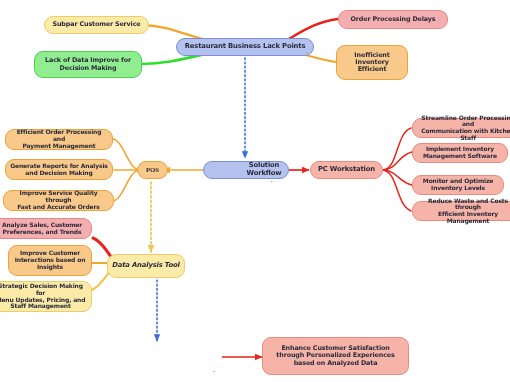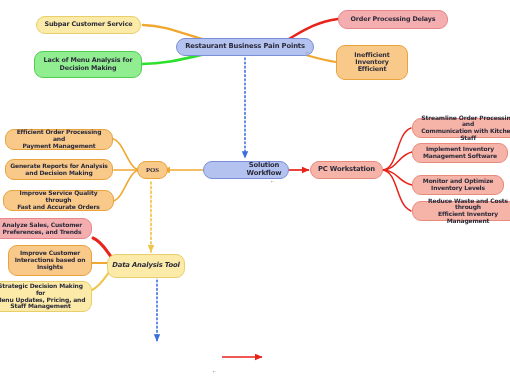--- a/index.html
+++ b/index.html
@@ -89,26 +89,26 @@
 
     <path d="M120,263 C110,262 106,243 93,238" fill="none" stroke="#e8231a" stroke-width="3.0" stroke-linecap="round"></path>
     <path d="M120,263 L91,263" fill="none" stroke="#f0a830" stroke-width="2.0" stroke-linecap="round"></path>
     <path d="M120,263 C110,264 106,283 92,290" fill="none" stroke="#f0c44a" stroke-width="2.0" stroke-linecap="round"></path>
 
     <path d="M157,276 L157,341" fill="none" stroke="#3a6ee0" stroke-width="1.6" stroke-dasharray="1.6 2.6" stroke-linecap="round" marker-end="url(#ar-blue)"></path>
 
     <path d="M222,357 L262,357" fill="none" stroke="#e8231a" stroke-width="1.7" marker-end="url(#ar-red)"></path>
   </svg>
 
-  <div class="node n-md" style="left:36px;top:16px;width:105px;height:18px;background:#fbeaa8;border:1px solid #e8cf6a;">Subpar Customer Service</div>
+  <div class="node n-md" style="left:44px;top:16px;width:105px;height:18px;background:#fbeaa8;border:1px solid #e8cf6a;">Subpar Customer Service</div>
 
-  <div class="node n-md" style="left:34px;top:51px;width:108px;height:27px;background:#90ee90;border:1px solid #4fcf4f;">Lack of Menu Analysis for
+  <div class="node n-md" style="left:34px;top:51px;width:108px;height:27px;background:#90ee90;border:1px solid #4fcf4f;">Lack of Data Improve for
 Decision Making</div>
 
-  <div class="node n-lg" style="left:176px;top:38px;width:138px;height:18px;background:#b4c2f0;border:1px solid #7a8fd8;">Restaurant Business Pain Points</div>
+  <div class="node n-lg" style="left:176px;top:38px;width:138px;height:18px;background:#b4c2f0;border:1px solid #7a8fd8;">Restaurant Business Lack Points</div>
 
   <div class="node n-md" style="left:338px;top:10px;width:110px;height:19px;background:#f5aeb0;border:1px solid #e8878a;">Order Processing Delays</div>
 
   <div class="node n-md" style="left:336px;top:45px;width:72px;height:35px;background:#f9c98a;border:1px solid #e8a33d;">Inefficient
 Inventory
 Efficient</div>
 
   <div class="node n-lg" style="left:203px;top:161px;width:86px;height:18px;background:#b4c2f0;border:1px solid #7a8fd8;padding-left:40px;">Solution Workflow</div>
 
   <div class="node n-lg" style="left:137px;top:161px;width:31px;height:18px;background:#f9c98a;border:1px solid #e8a33d;font-family:Liberation Serif, serif;">POS</div>
@@ -143,18 +143,21 @@
 
   <div class="node n-sm" style="left:8px;top:245px;width:84px;height:31px;background:#f9c98a;border:1px solid #e8a33d;">Improve Customer
 Interactions based on
 Insights</div>
 
   <div class="node n-sm" style="left:-11px;top:281px;width:103px;height:31px;background:#fbeaa8;border:1px solid #e8cf6a;">Strategic Decision Making for
 Menu Updates, Pricing, and
 Staff Management</div>
 
 
+  <div class="node n-md" style="left:262px;top:337px;width:147px;height:38px;background:#f6b3a8;border:1px solid #e88b7c;">Enhance Customer Satisfaction
+through Personalized Experiences
+based on Analyzed Data</div>
 
   <div class="tick" style="left:306px;top:49px;">←</div>
   <div class="tick" style="left:271px;top:178px;">←</div>
   <div class="tick" style="left:213px;top:368px;">←</div>
 
 </div>
 
 </body></html>

